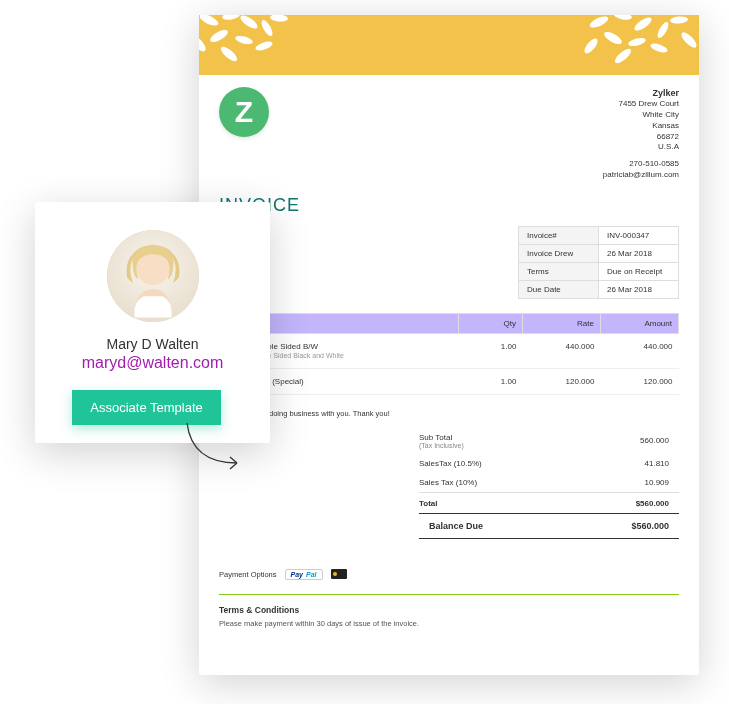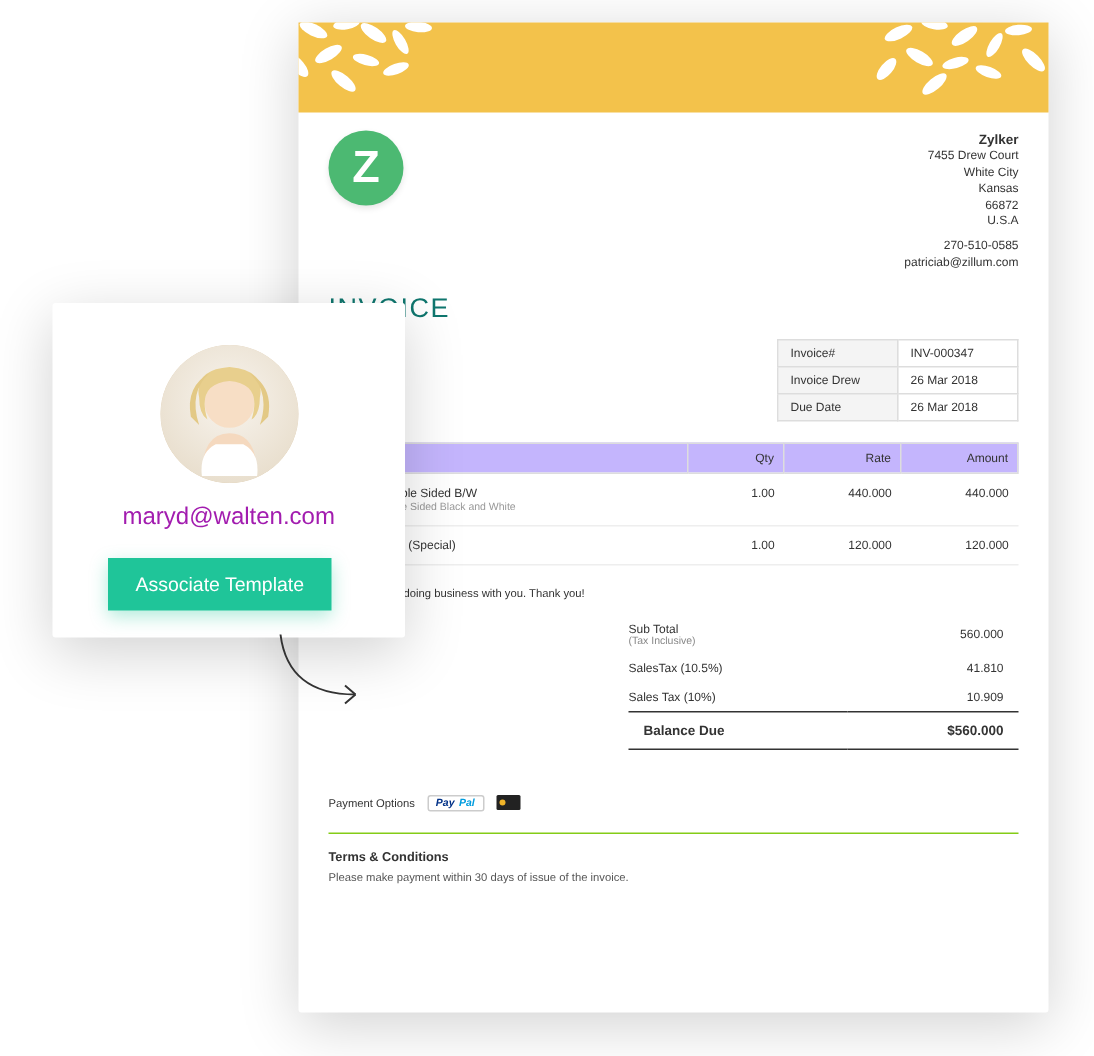--- a/index.html
+++ b/index.html
@@ -269,20 +269,24 @@
       <tbody>
           <tr>
             <td>Invoice#</td>
             <td>INV-000347</td>
           </tr>
       <tr>
             <td>Invoice Drew</td>
             <td>26 Mar 2018</td>
           </tr>
       <tr>
+            <td>Terms</td>
+            <td>Due on Receipt</td>
+          </tr>
+      <tr>
             <td>Due Date</td>
             <td>26 Mar 2018</td>
           </tr>
     </tbody>
       </table>
     <div class="clear"></div>
 
     <table class="items">
       <thead>
         <tr>
@@ -325,20 +329,24 @@
         <td>560.000</td>
       </tr>
       <tr>
         <td>SalesTax (10.5%)</td>
         <td>41.810</td>
       </tr>
       <tr>
         <td>Sales Tax (10%)</td>
         <td>10.909</td>
       </tr>
+      <tr class="grand">
+        <td>Total</td>
+        <td>$560.000</td>
+      </tr>
       <tr class="bal">
         <td>Balance Due</td>
         <td>$560.000</td>
       </tr>
     </tbody>
       </table>
     <div class="clear"></div>
 
     <div class="payopt">
       <span>Payment Options</span>
@@ -365,20 +373,21 @@
       </defs>
       <circle cx="50" cy="50" r="50" fill="url(#bg)"></circle>
       <path d="M30 95 Q30 64 50 64 Q70 64 70 95 Z" fill="#f5d9bf"></path>
       <circle cx="50" cy="42" r="18" fill="#f7dec5"></circle>
       <path d="M28 38 Q24 18 50 16 Q76 18 72 38 Q72 50 66 54 Q74 28 50 26 Q26 28 34 54 Q28 50 28 38 Z" fill="#e8cf8d"></path>
       <path d="M22 52 Q18 30 36 20 Q20 34 28 58 Z" fill="#e3c985"></path>
       <path d="M78 52 Q82 30 64 20 Q80 34 72 58 Z" fill="#e3c985"></path>
       <path d="M30 95 Q28 78 40 72 L60 72 Q72 78 70 95 Z" fill="#ffffff"></path>
     </svg>
   </div>
+  <div class="cname2">Mary D Walten</div>
   <div class="cemail">maryd@walten.com</div>
   <button class="assoc-btn">Associate Template</button>
 </div>
 
 <div class="arrow">
   <svg width="70" height="55" viewBox="0 0 70 55">
     <path d="M5 5 Q 10 45 55 45" fill="none" stroke="#333" stroke-width="1.3"></path>
     <path d="M55 45 L48 39 M55 45 L48 51" fill="none" stroke="#333" stroke-width="1.3"></path>
   </svg>
 </div>

